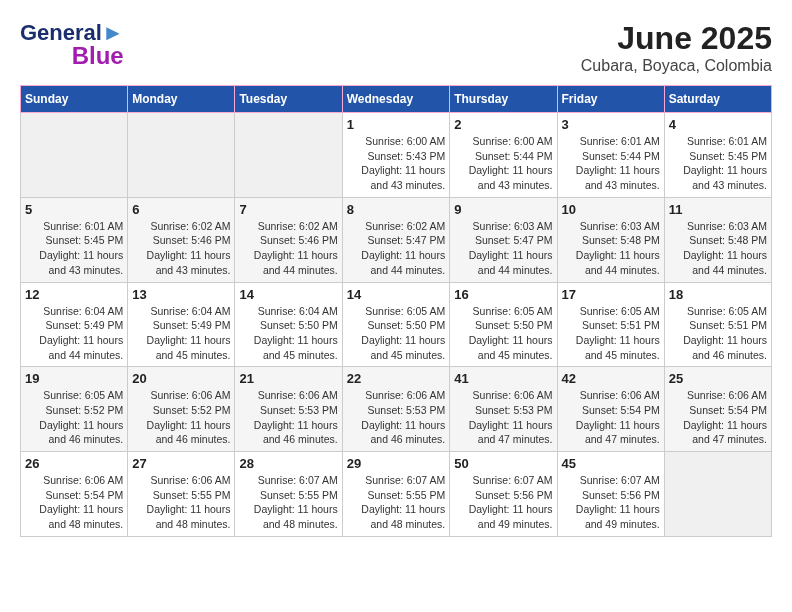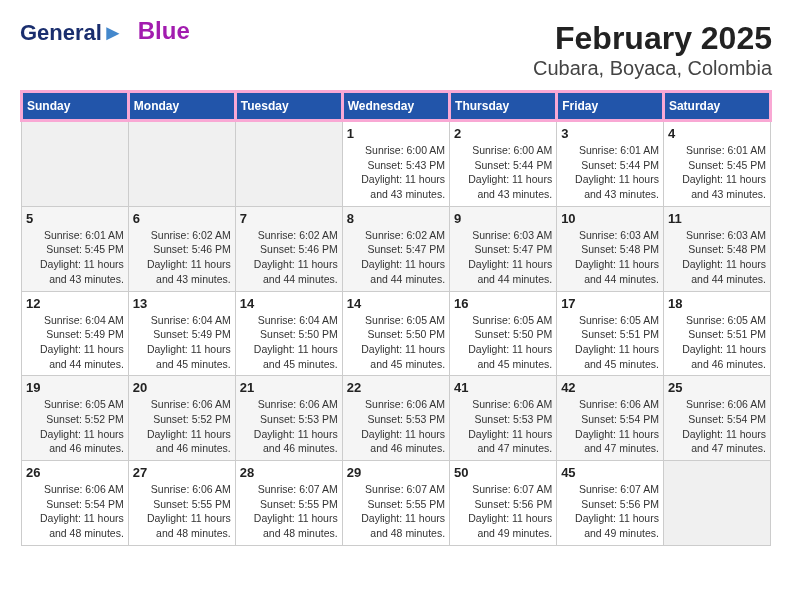--- a/index.html
+++ b/index.html
@@ -11,50 +11,49 @@
       padding: 20px;
     }
     .header-area {
       display: flex;
       justify-content: space-between;
       align-items: flex-start;
       margin-bottom: 10px;
     }
     .logo {
       display: flex;
-      flex-direction: row;
-      align-items: center;
-      gap: 12px;
+      flex-direction: column;
+      align-items: flex-end;
     }
     .title-area {
       text-align: right;
     }
     .title-area h1 {
       font-size: 32px;
       font-weight: bold;
       color: #222;
     }
     .title-area h2 {
-      font-size: 20px;
+      font-size: 16px;
       font-weight: normal;
       color: #444;
     }
     .calendar {
       width: 100%;
       border-collapse: collapse;
       font-size: 11px;
     }
     .calendar thead tr th {
       background-color: #2255aa;
       color: #fff;
       padding: 6px 4px;
       text-align: left;
       font-size: 12px;
       font-weight: bold;
-      border: 3px solid #f9a8d4;
+      border: 1px solid #f9a8d4;
     }
     .calendar tbody tr td {
       vertical-align: top;
       border: 1px solid #ccc;
       padding: 4px;
       width: 108px;
       min-height: 80px;
       background: #fff;
     }
     .calendar tbody tr:nth-child(even) td {
@@ -83,21 +82,21 @@
 <div class="header-area">
   <div class="logo">
     <div style="display:flex; align-items:center; gap:4px;">
       <div style="font-size:22px; font-weight:bold; color:#1a2e6e;">
         General<span style="color:#4488cc;">►</span>
       </div>
     </div>
     <div style="font-size:24px; font-weight:bold; color:#a21caf; margin-top:-4px; margin-left:2px;">Blue</div>
   </div>
   <div class="title-area">
-    <h1>February 2025</h1>
+    <h1>June 2025</h1>
     <h2>Cubara, Boyaca, Colombia</h2>
   </div>
 </div>
 
 <table class="calendar">
   <thead>
     <tr id="calendar-header-row">
         <th>Sunday</th>
         <th>Monday</th>
         <th>Tuesday</th>

